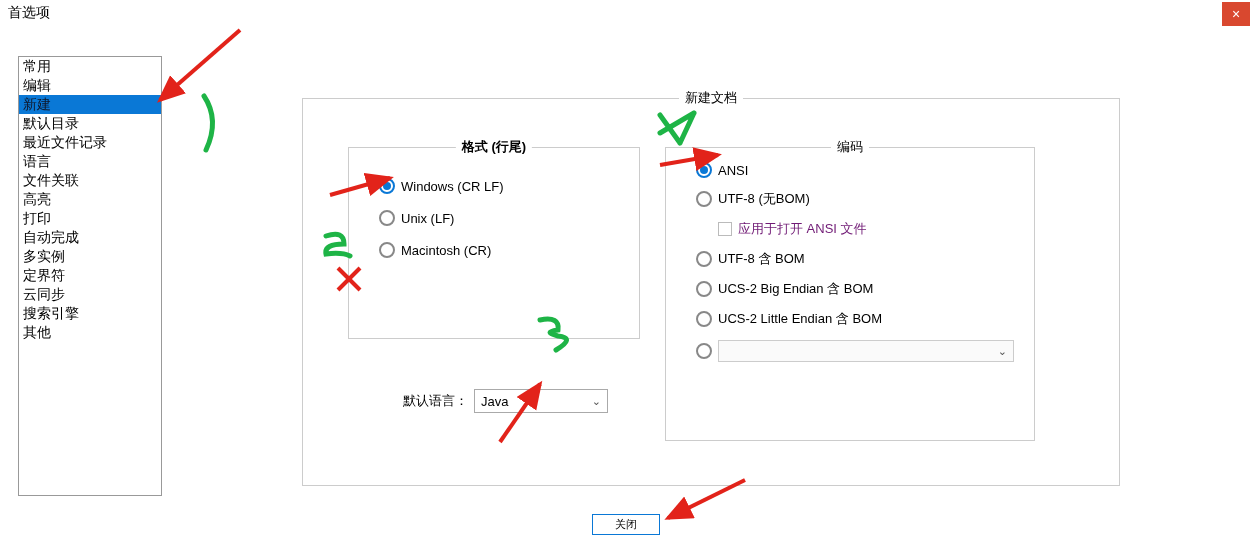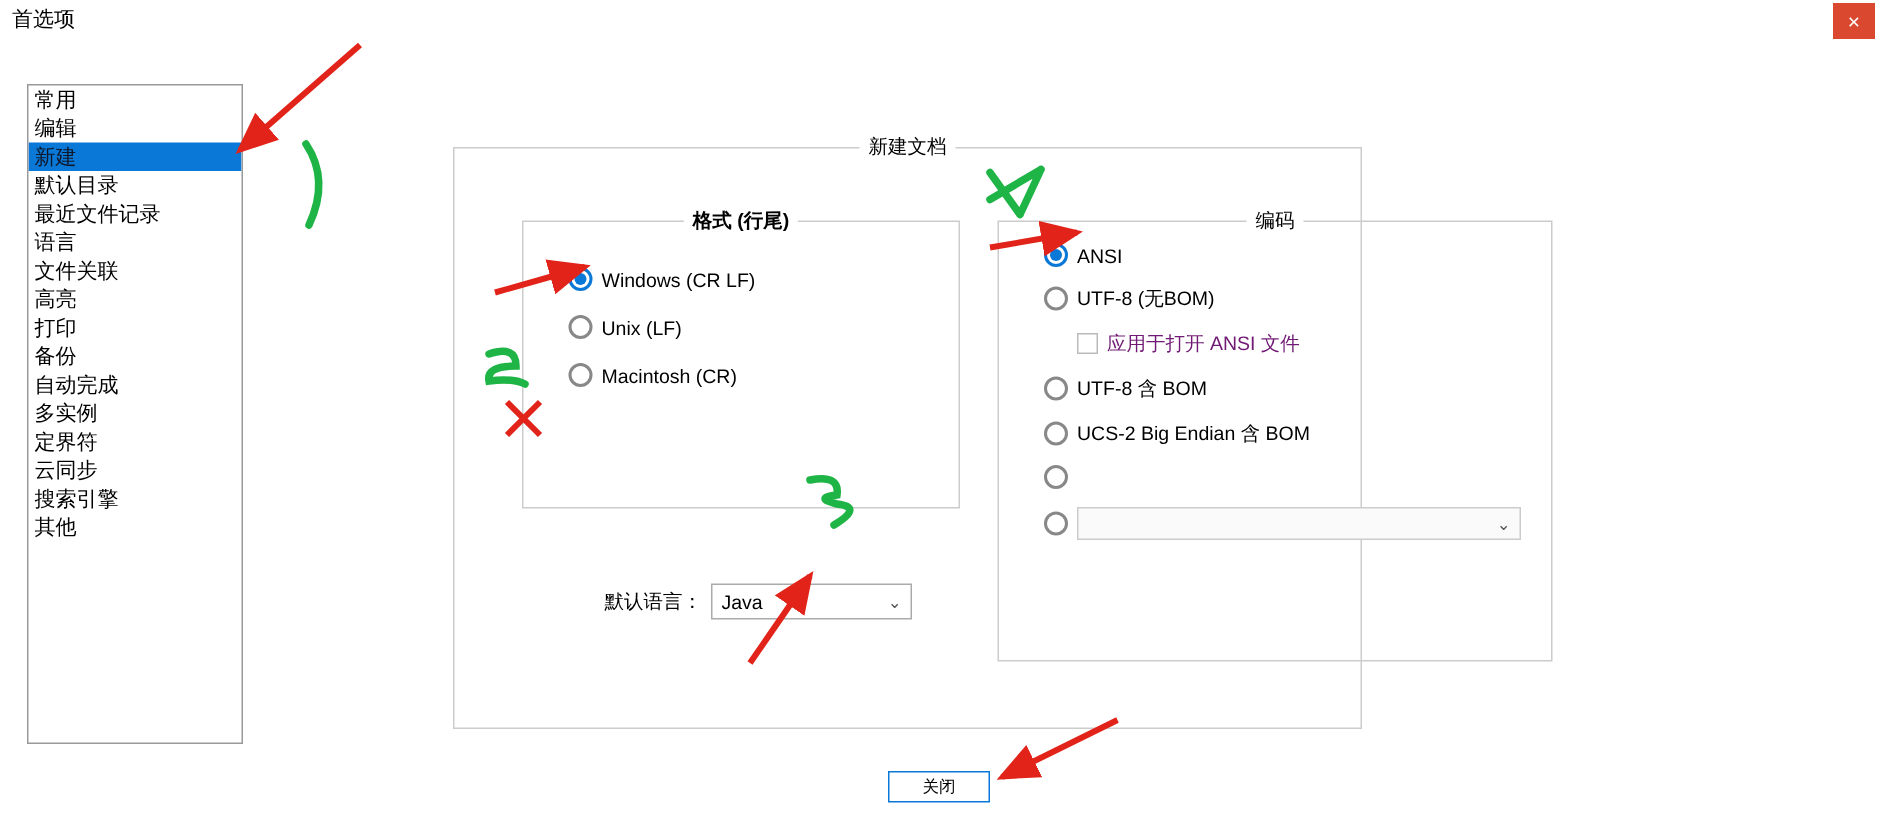--- a/index.html
+++ b/index.html
@@ -66,21 +66,21 @@
     .fieldset-label {
       position: absolute;
       top: -10px;
       background: #fff;
       padding: 0 6px;
       font-size: 13px;
     }
     .fs-outer {
       left: 0;
       top: 72px;
-      width: 606px;
+      width: 818px;
       height: 388px;
     }
     .fs-outer .fieldset-label { left: 50%; transform: translateX(-50%); }
     .fs-format {
       left: 45px;
       top: 48px;
       width: 292px;
       height: 192px;
     }
     .fs-format .fieldset-label { left: 50%; transform: translateX(-50%); font-weight: bold; }
@@ -169,21 +169,20 @@
   <div class="sidebar" id="sidebar">
       <div class="sidebar-item">常用</div>
       <div class="sidebar-item">编辑</div>
       <div class="sidebar-item selected">新建</div>
       <div class="sidebar-item">默认目录</div>
       <div class="sidebar-item">最近文件记录</div>
       <div class="sidebar-item">语言</div>
       <div class="sidebar-item">文件关联</div>
       <div class="sidebar-item">高亮</div>
       <div class="sidebar-item">打印</div>
-      <div class="sidebar-item">备份</div>
       <div class="sidebar-item">自动完成</div>
       <div class="sidebar-item">多实例</div>
       <div class="sidebar-item">定界符</div>
       <div class="sidebar-item">云同步</div>
       <div class="sidebar-item">搜索引擎</div>
       <div class="sidebar-item">其他</div>
     </div>
 
   <div class="content">
     <div class="fieldset fs-outer">
@@ -225,20 +224,21 @@
             <div class="radio-row">
               <span class="radio-circle"></span>
               <span>UTF-8 含 BOM</span>
             </div>
             <div class="radio-row">
               <span class="radio-circle"></span>
               <span>UCS-2 Big Endian 含 BOM</span>
             </div>
             <div class="radio-row">
               <span class="radio-circle"></span>
+              <span>UCS-2 Little Endian 含 BOM</span>
             </div>
             <div class="radio-row">
               <span class="radio-circle"></span>
               <div class="select-box2">
                 <span class="chevron">⌄</span>
               </div>
             </div>
           </div>
       </div>
 

